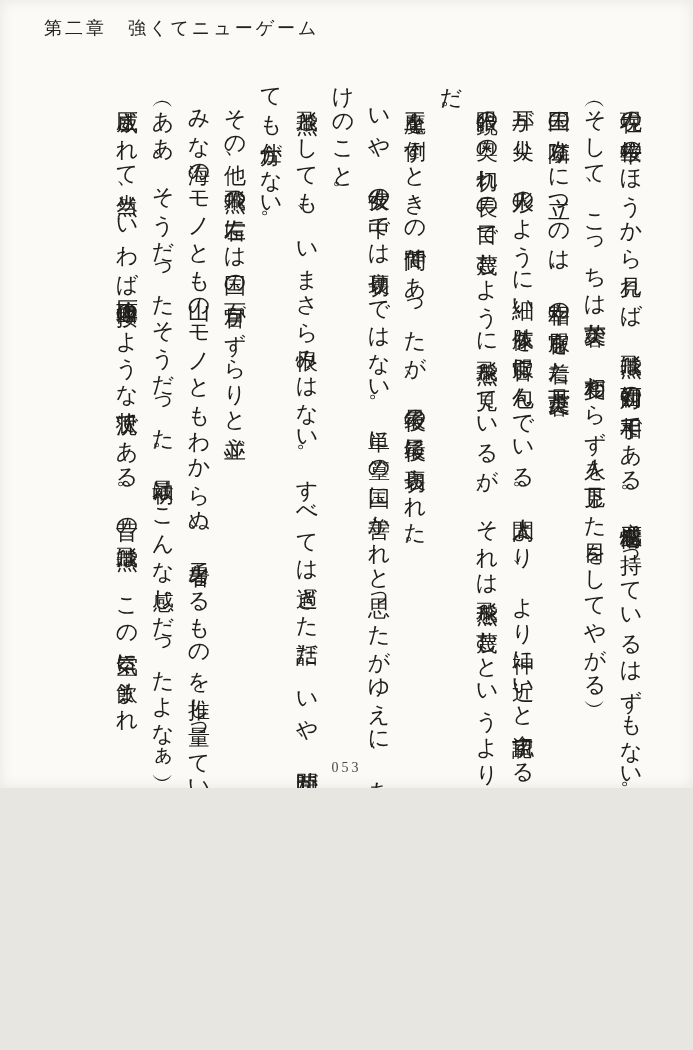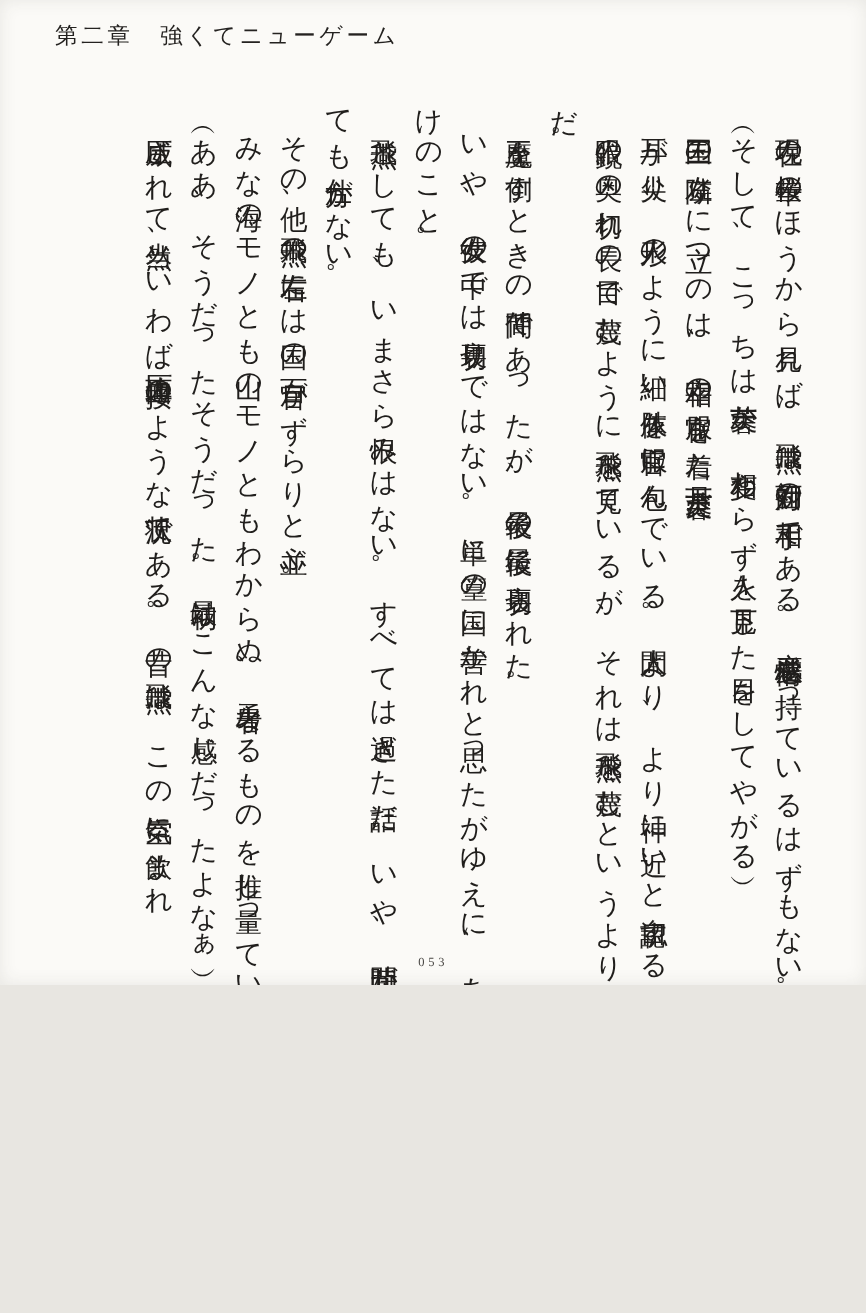--- a/index.html
+++ b/index.html
@@ -45,21 +45,21 @@
     margin: 0;
     padding: 0;
     text-indent: 1em;
   }
   .page-number {
     position: absolute;
     bottom: 12px;
     left: 0;
     width: 100%;
     text-align: center;
-    font-size: 10px;
+    font-size: 14px;
     letter-spacing: 3px;
     color: #4a4845;
   }
 </style>
 </head>
 <body>
 
 <div class="page">
 
   <div class="chapter-header">第二章　強くてニューゲーム</div>

